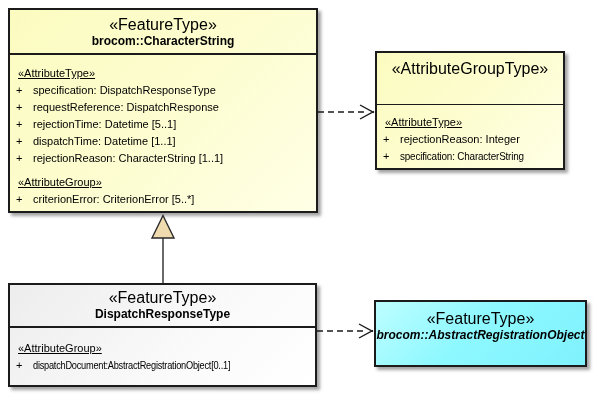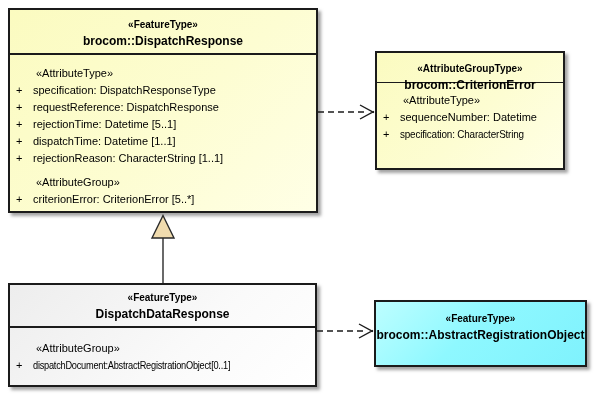--- a/index.html
+++ b/index.html
@@ -10,56 +10,56 @@
   .uml-box{
     position:absolute;box-sizing:border-box;
     border:2px solid #1b1b1b;
     box-shadow:3px 3px 3px rgba(90,90,90,0.55);
   }
   .fill-yellow{background:linear-gradient(135deg,#fbfbc0 0%,#fdfdd2 55%,#ffffe6 100%);}
   .fill-white{background:linear-gradient(135deg,#ededed 0%,#fafafa 60%,#ffffff 100%);}
   .fill-cyan{background:linear-gradient(135deg,#bdfeff 0%,#8ef8ff 45%,#7ff2fd 100%);}
   .uml-head{box-sizing:border-box;text-align:center;border-bottom:2px solid #1b1b1b;}
   .uml-head.thin{border-bottom-width:1px;}
-  .stereo{font-size:10px;line-height:15px;font-weight:bold;}
+  .stereo{font-size:16px;line-height:15px;}
   .cname{font-size:12px;font-weight:bold;line-height:18px;}
-  .cname.abstract{text-align:center;}
+  .cname.abstract{font-style:italic;text-align:center;}
   .uml-body{box-sizing:border-box;}
   .row{height:17px;line-height:17px;font-size:11px;white-space:nowrap;}
-  .row.heading{padding-left:26px;}
+  .row.heading{padding-left:8px;text-decoration:underline;}
   .row.attr{display:flex;}
   .vis{width:17px;padding-left:6px;flex:0 0 auto;}
   .atext{flex:1 1 auto;}
   .cond{display:inline-block;transform:scaleX(0.90);transform-origin:0 50%;letter-spacing:-0.2px;}
   .cond-hard{display:inline-block;transform:scaleX(0.84);transform-origin:0 50%;letter-spacing:-0.3px;}
   .gap-top{margin-top:7px;}
   
   #box-dispatch-response{left:8px;top:8px;width:310px;height:205px;}
   #box-dispatch-response .uml-head{height:45px;padding-top:7px;}
   #box-dispatch-response .uml-body{padding-top:10px;}
   #box-criterion-error{left:375px;top:51px;width:190px;height:119px;}
-  #box-criterion-error .uml-head{height:30px;padding-top:8px;}
+  #box-criterion-error .uml-head{height:52px;padding-top:8px;}
   #box-criterion-error .uml-body{padding-top:9px;}
   #box-dispatch-data-response{left:8px;top:283px;width:309px;height:104px;}
   #box-dispatch-data-response .uml-head{height:43px;padding-top:5px;}
   #box-dispatch-data-response .uml-body{padding-top:12px;}
   #box-abstract-registration{left:374px;top:300px;width:213px;height:67px;padding-top:9px;text-align:center;}
   
   #overlay{position:absolute;left:0;top:0;width:600px;height:411px;pointer-events:none;}
   #overlay .hit{pointer-events:stroke;}
 </style>
 </head>
 <body>
 
 <div id="canvas">
 
   <div id="box-dispatch-response" class="uml-box fill-yellow">
     <div class="uml-head">
       <div class="stereo">«FeatureType»</div>
-      <div class="cname">brocom::DispatchResponse</div>
+      <div class="cname">brocom::CharacterString</div>
     </div>
     <div class="uml-body">
       <div class="row heading">«AttributeType»</div>
       <div class="row attr">
         <span class="vis">+</span>
         <span class="atext">specification: DispatchResponseType</span>
       </div>
       <div class="row attr">
         <span class="vis">+</span>
         <span class="atext">requestReference: DispatchResponse</span>
@@ -80,39 +80,38 @@
       <div class="row attr">
         <span class="vis">+</span>
         <span class="atext">criterionError: CriterionError [5..*]</span>
       </div>
     </div>
   </div>
 
   <div id="box-criterion-error" class="uml-box fill-yellow">
     <div class="uml-head thin">
       <div class="stereo">«AttributeGroupType»</div>
-      <div class="cname">brocom::CriterionError</div>
     </div>
     <div class="uml-body">
       <div class="row heading">«AttributeType»</div>
       <div class="row attr">
         <span class="vis">+</span>
-        <span class="atext">sequenceNumber: Datetime</span>
+        <span class="atext">rejectionReason: Integer</span>
       </div>
       <div class="row attr">
         <span class="vis">+</span>
         <span class="atext cond">specification: CharacterString</span>
       </div>
     </div>
   </div>
 
   <div id="box-dispatch-data-response" class="uml-box fill-white">
     <div class="uml-head">
       <div class="stereo">«FeatureType»</div>
-      <div class="cname">DispatchDataResponse</div>
+      <div class="cname">DispatchResponseType</div>
     </div>
     <div class="uml-body">
       <div class="row heading">«AttributeGroup»</div>
       <div class="row attr">
         <span class="vis">+</span>
         <span class="atext cond-hard">dispatchDocument:AbstractRegistrationObject[0..1]</span>
       </div>
     </div>
   </div>
 

